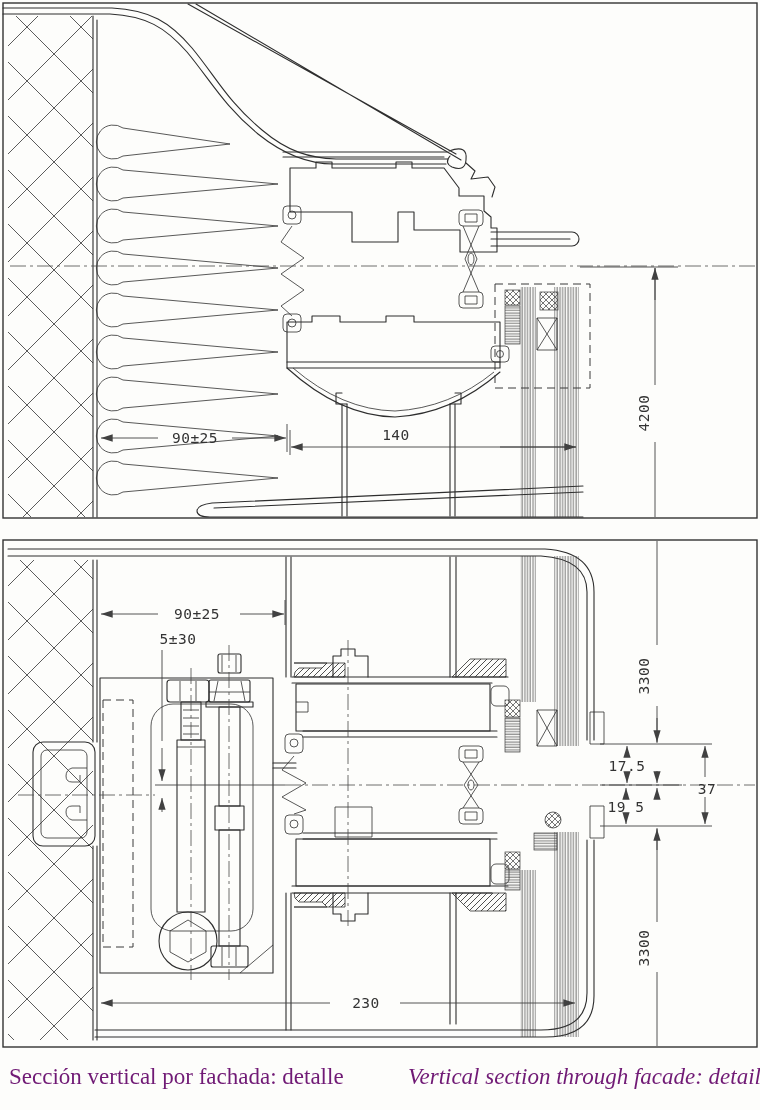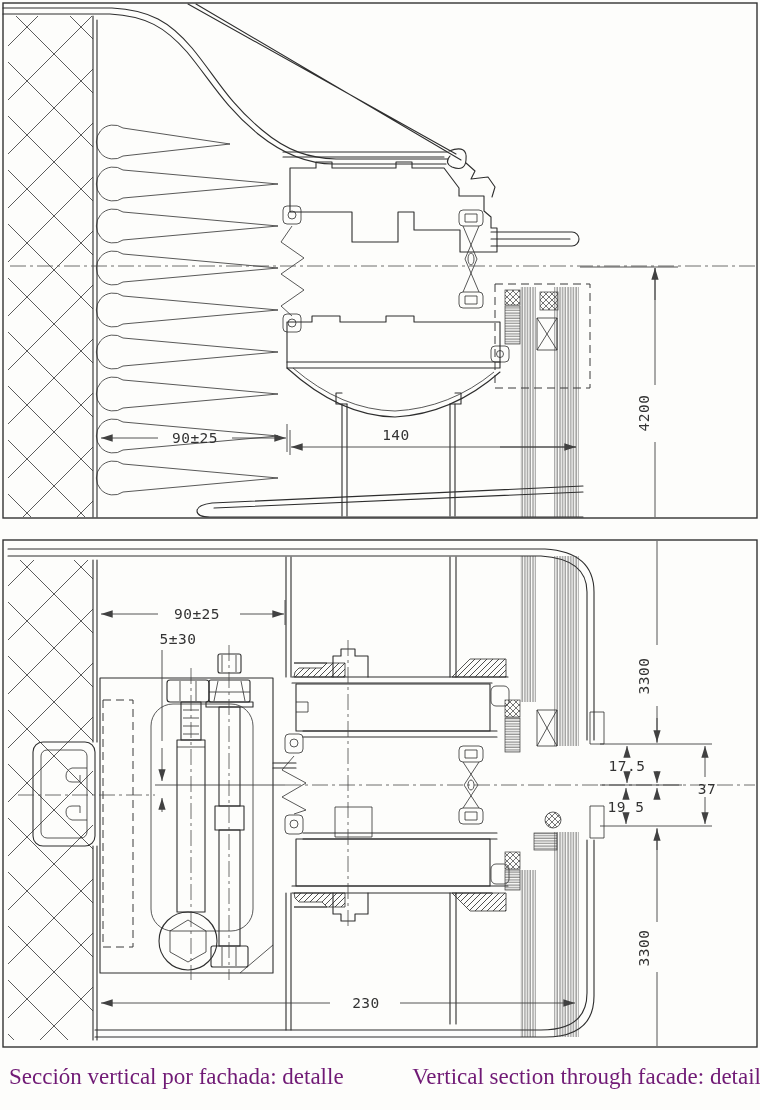--- a/index.html
+++ b/index.html
@@ -2,21 +2,21 @@
 <html><head>
 <meta charset="utf-8">
 <style>
   html,body{margin:0;padding:0;background:#ffffff;}
   .stage{position:relative;width:760px;height:1110px;background:#fdfdfb;overflow:hidden;
          font-family:"Liberation Sans",sans-serif;}
   svg{position:absolute;top:0;left:0;}
   .caption{position:absolute;left:9px;top:1064px;width:752px;display:flex;
            justify-content:space-between;align-items:center;color:#701a75;}
   .cap-es{font-family:"Liberation Serif",serif;font-size:23px;}
-  .cap-en{font-family:"Liberation Serif",serif;font-size:23px;}
+  .cap-en{font-family:"Liberation Serif",serif;font-size:23px;font-style:italic;}
   
   .ln{fill:none;stroke:#2e2e2e;stroke-width:1.1;stroke-linejoin:round;stroke-linecap:round;}
   .th{fill:none;stroke:#2e2e2e;stroke-width:0.8;stroke-linejoin:round;}
   .cl{fill:none;stroke:#4a4a4a;stroke-width:0.8;stroke-dasharray:16 4 3 4;}
   .dsh{fill:none;stroke:#3a3a3a;stroke-width:1;stroke-dasharray:8 5;}
   .dim{fill:none;stroke:#414141;stroke-width:0.9;}
   .dt{font-family:"DejaVu Sans Mono",monospace;font-size:14.5px;fill:#333;letter-spacing:0.5px;}
   .border{fill:none;stroke:#333;stroke-width:1.4;}
 </style>
 </head>

